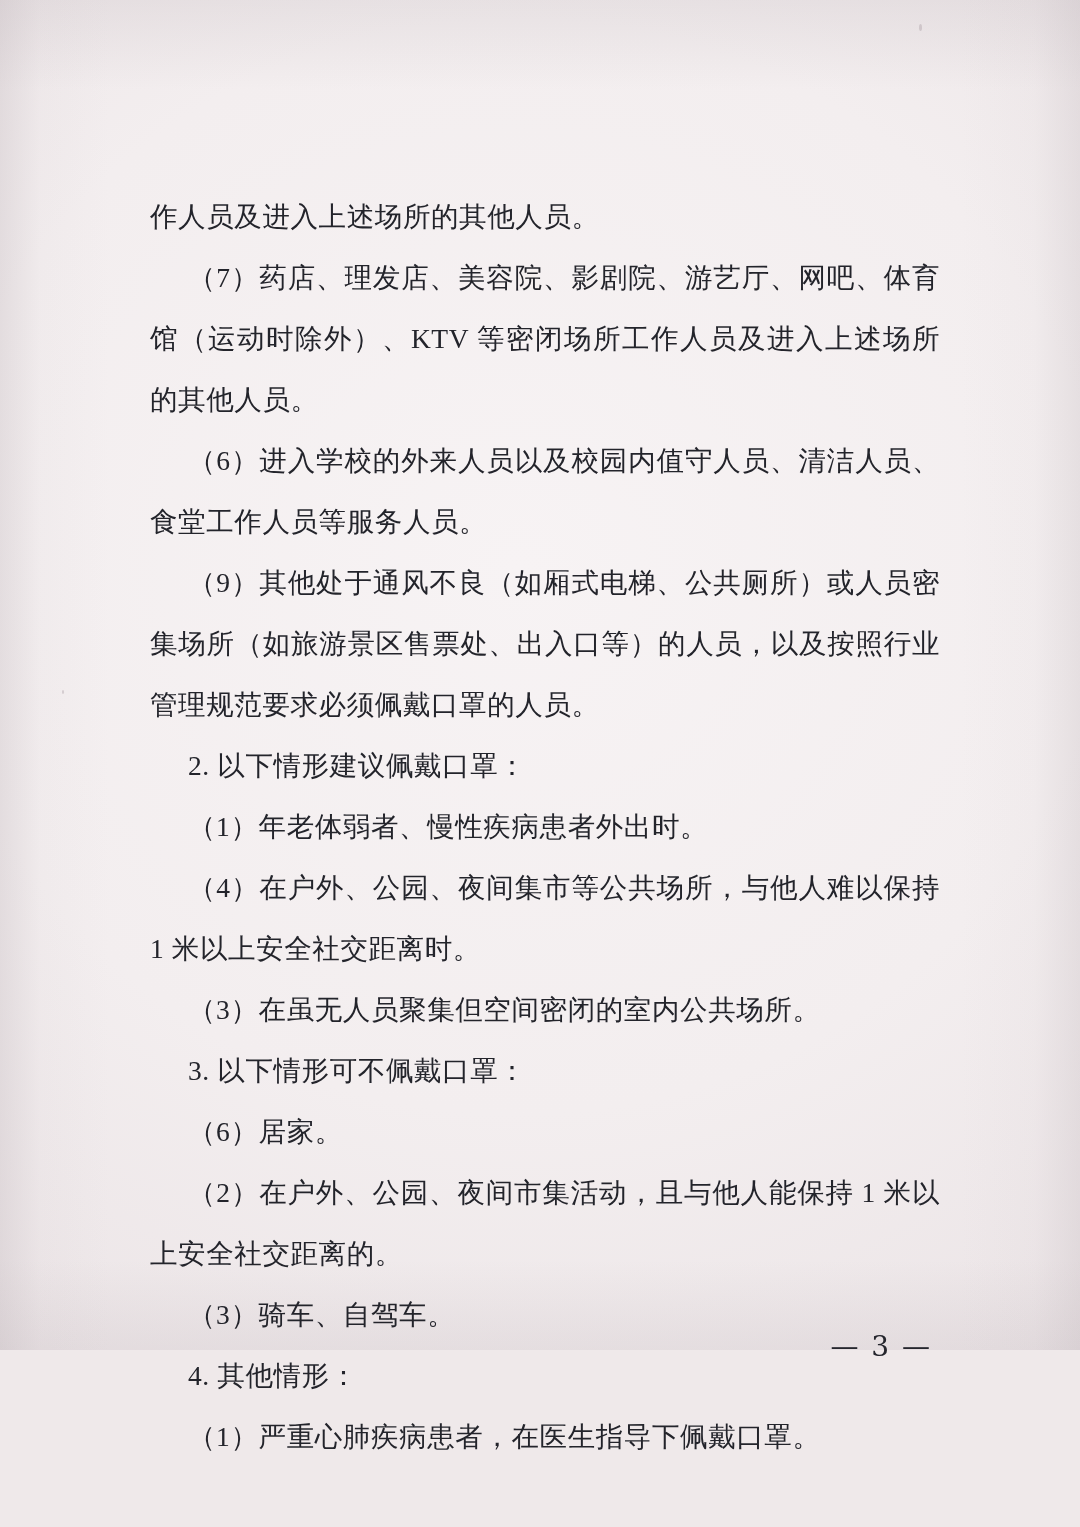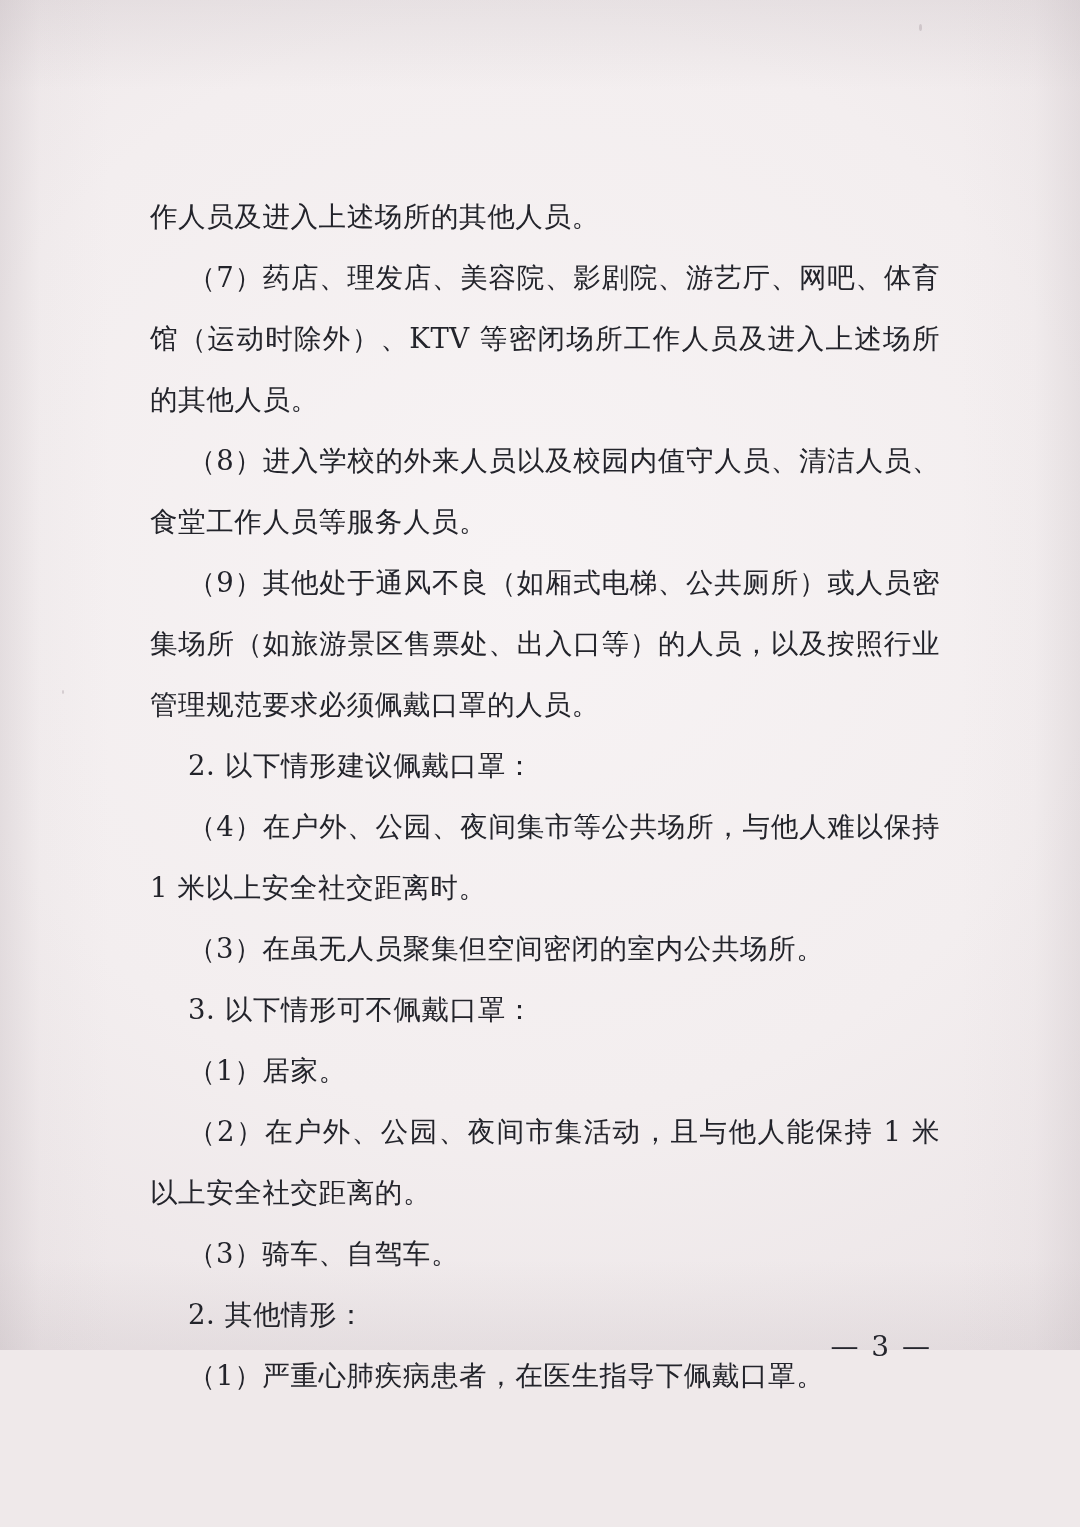--- a/index.html
+++ b/index.html
@@ -44,20 +44,21 @@
     line-height: 61px;
     color: #23242b;
     letter-spacing: 0.6px;
     margin: 0;
     text-align: justify;
     text-justify: inter-character;
     white-space: pre-wrap;
   }
   .para.indent {
     text-indent: 38px;
+    font-family: Liberation Serif, serif;
   }
   .para.noindent {
     text-indent: 0;
   }
   #page-number {
     position: absolute;
     right: 148px;
     top: 1330px;
     font-size: 28px;
     color: #25262d;
@@ -76,28 +77,29 @@
 <body>
 
 <div id="page">
 
   <span class="speck" style="left:919px; top:24px; width:3px; height:7px;"></span>
   <span class="speck" style="left:62px; top:690px; width:2px; height:4px;"></span>
 
   <div id="content">
     <p class="para noindent">作人员及进入上述场所的其他人员。</p>
     <p class="para indent">（7）药店、理发店、美容院、影剧院、游艺厅、网吧、体育馆（运动时除外）、KTV 等密闭场所工作人员及进入上述场所的其他人员。</p>
-    <p class="para indent">（8）进入学校的外来人员以及校园内值守人员、清洁人员、食堂工作人员等服务人员。</p>
+    <p class="para indent">（6）进入学校的外来人员以及校园内值守人员、清洁人员、食堂工作人员等服务人员。</p>
     <p class="para indent">（9）其他处于通风不良（如厢式电梯、公共厕所）或人员密集场所（如旅游景区售票处、出入口等）的人员，以及按照行业管理规范要求必须佩戴口罩的人员。</p>
     <p class="para indent">2. 以下情形建议佩戴口罩：</p>
+    <p class="para indent">（1）年老体弱者、慢性疾病患者外出时。</p>
     <p class="para indent">（4）在户外、公园、夜间集市等公共场所，与他人难以保持 1 米以上安全社交距离时。</p>
     <p class="para indent">（3）在虽无人员聚集但空间密闭的室内公共场所。</p>
     <p class="para indent">3. 以下情形可不佩戴口罩：</p>
-    <p class="para indent">（1）居家。</p>
+    <p class="para indent">（6）居家。</p>
     <p class="para indent">（2）在户外、公园、夜间市集活动，且与他人能保持 1 米以上安全社交距离的。</p>
     <p class="para indent">（3）骑车、自驾车。</p>
-    <p class="para indent">2. 其他情形：</p>
+    <p class="para indent">4. 其他情形：</p>
     <p class="para indent">（1）严重心肺疾病患者，在医生指导下佩戴口罩。</p>
   </div>
 
   <div id="page-number">— 3 —</div>
 
 </div>
 
 </body></html>

